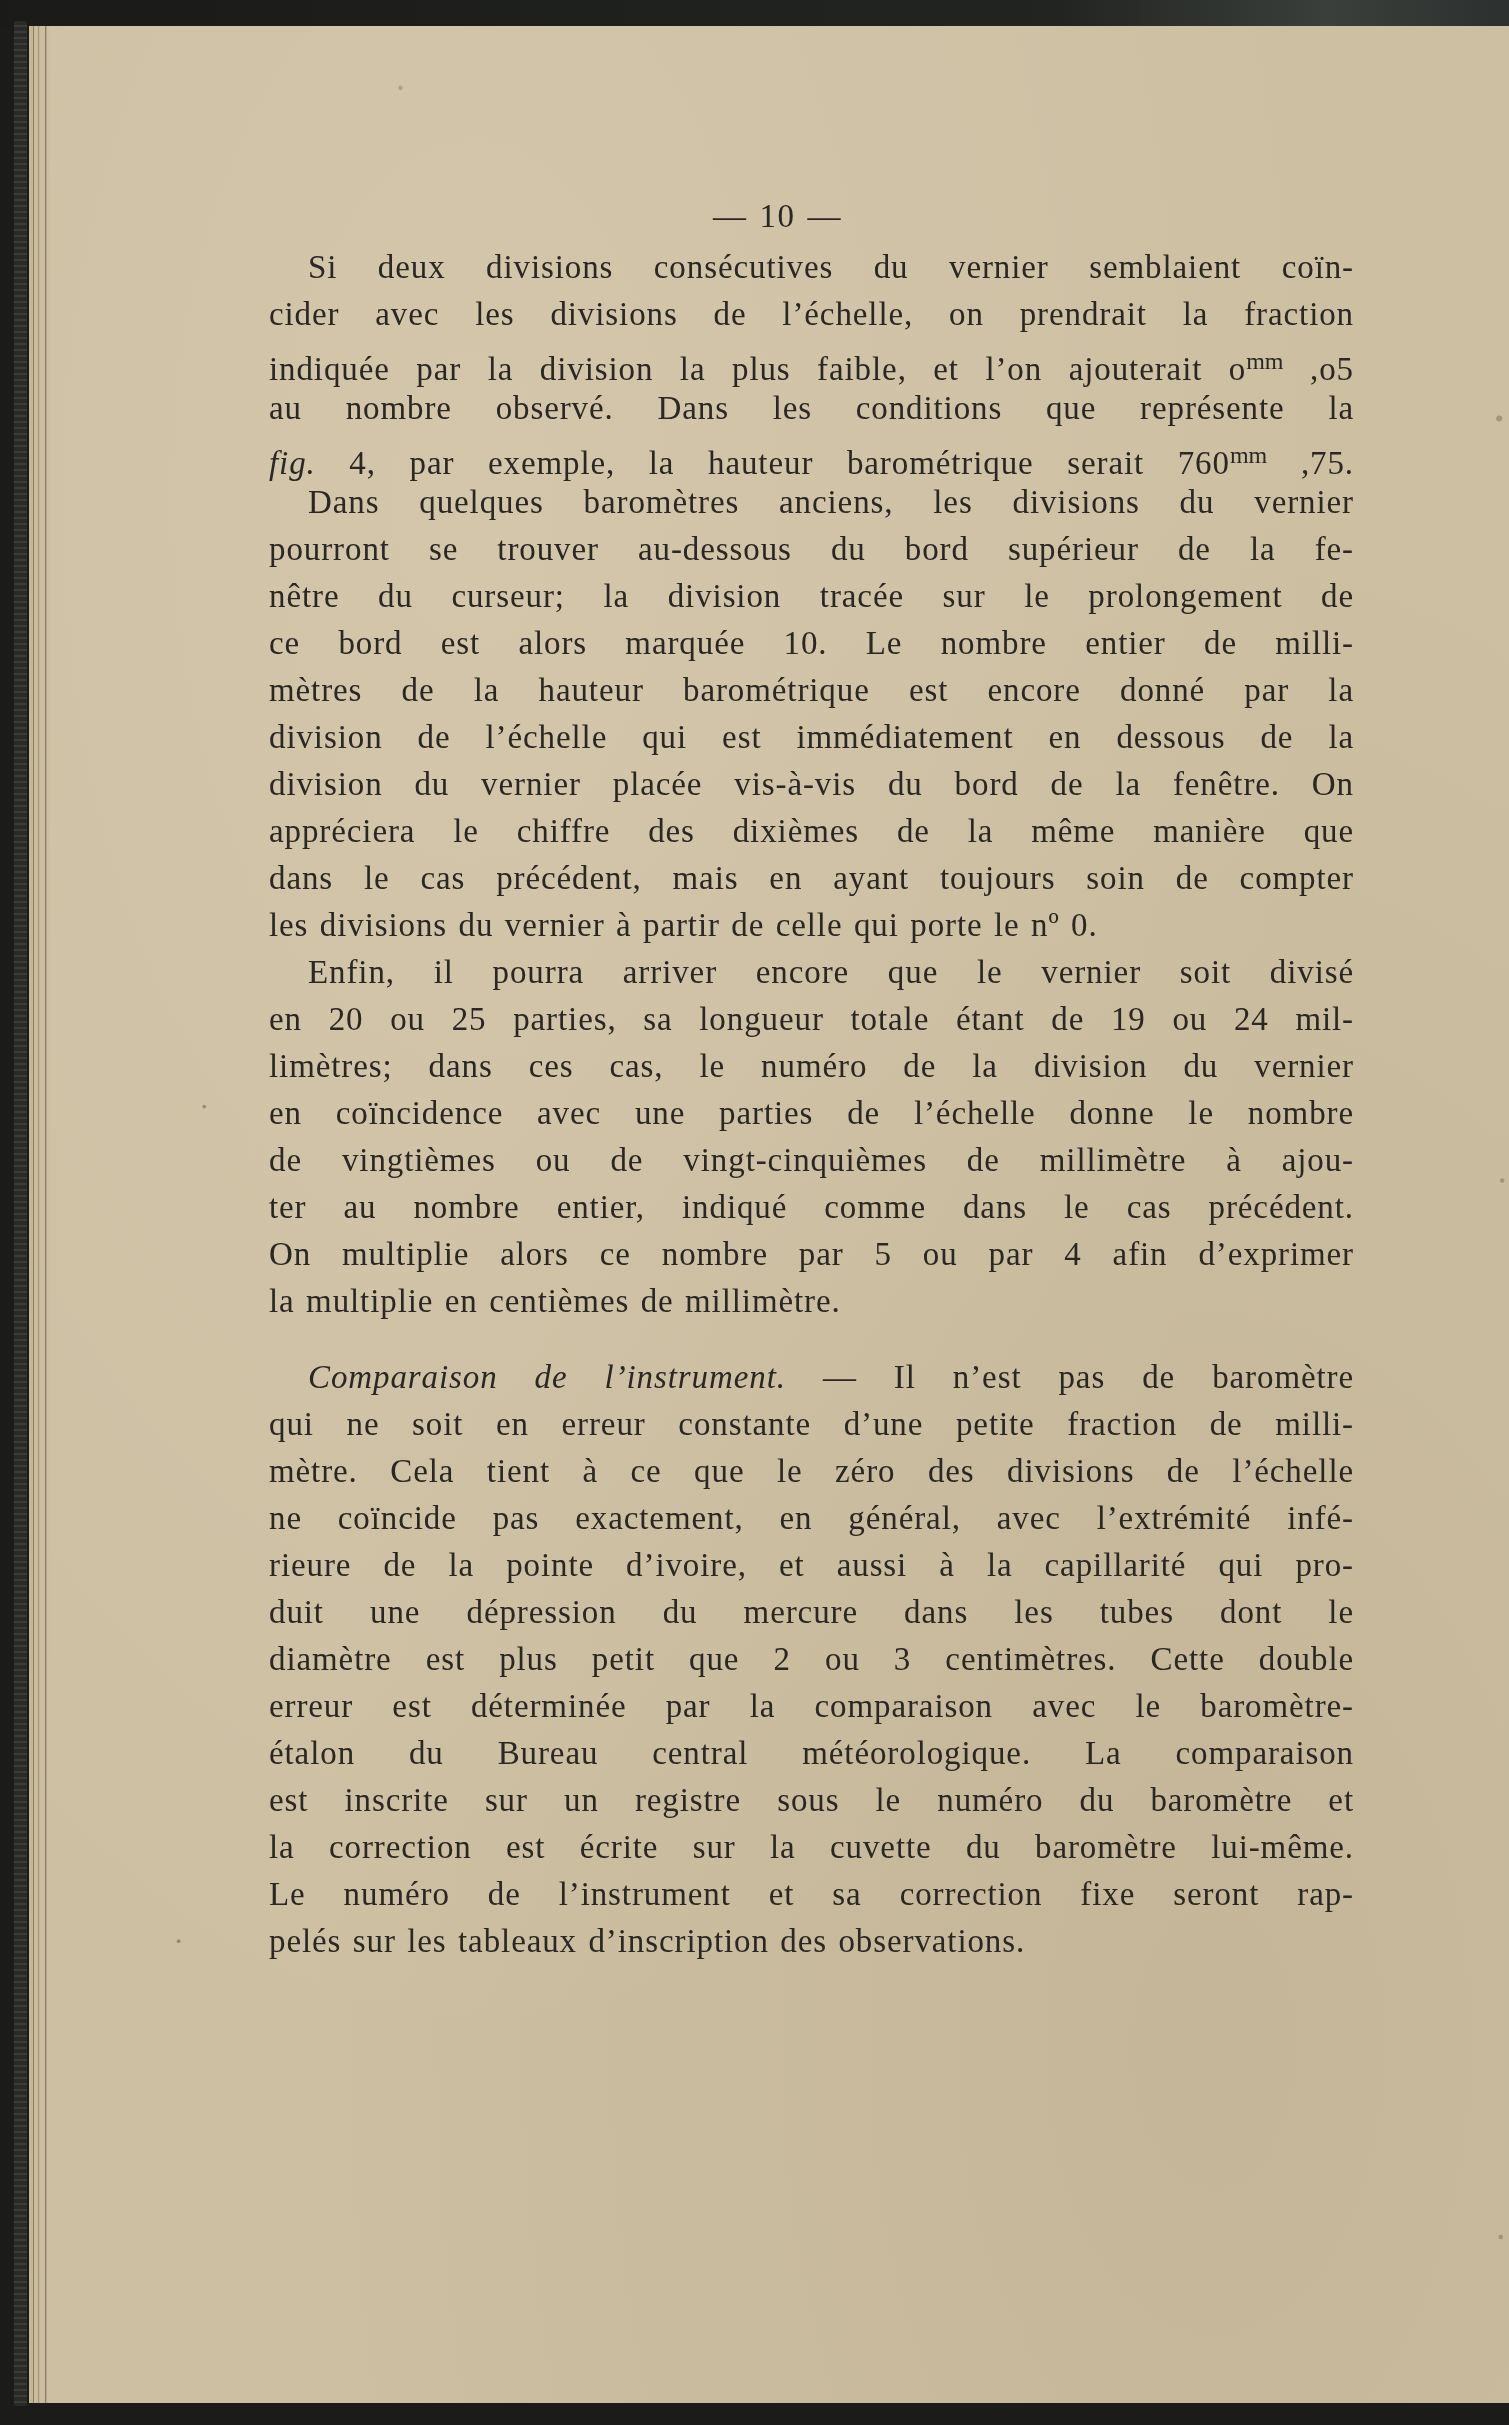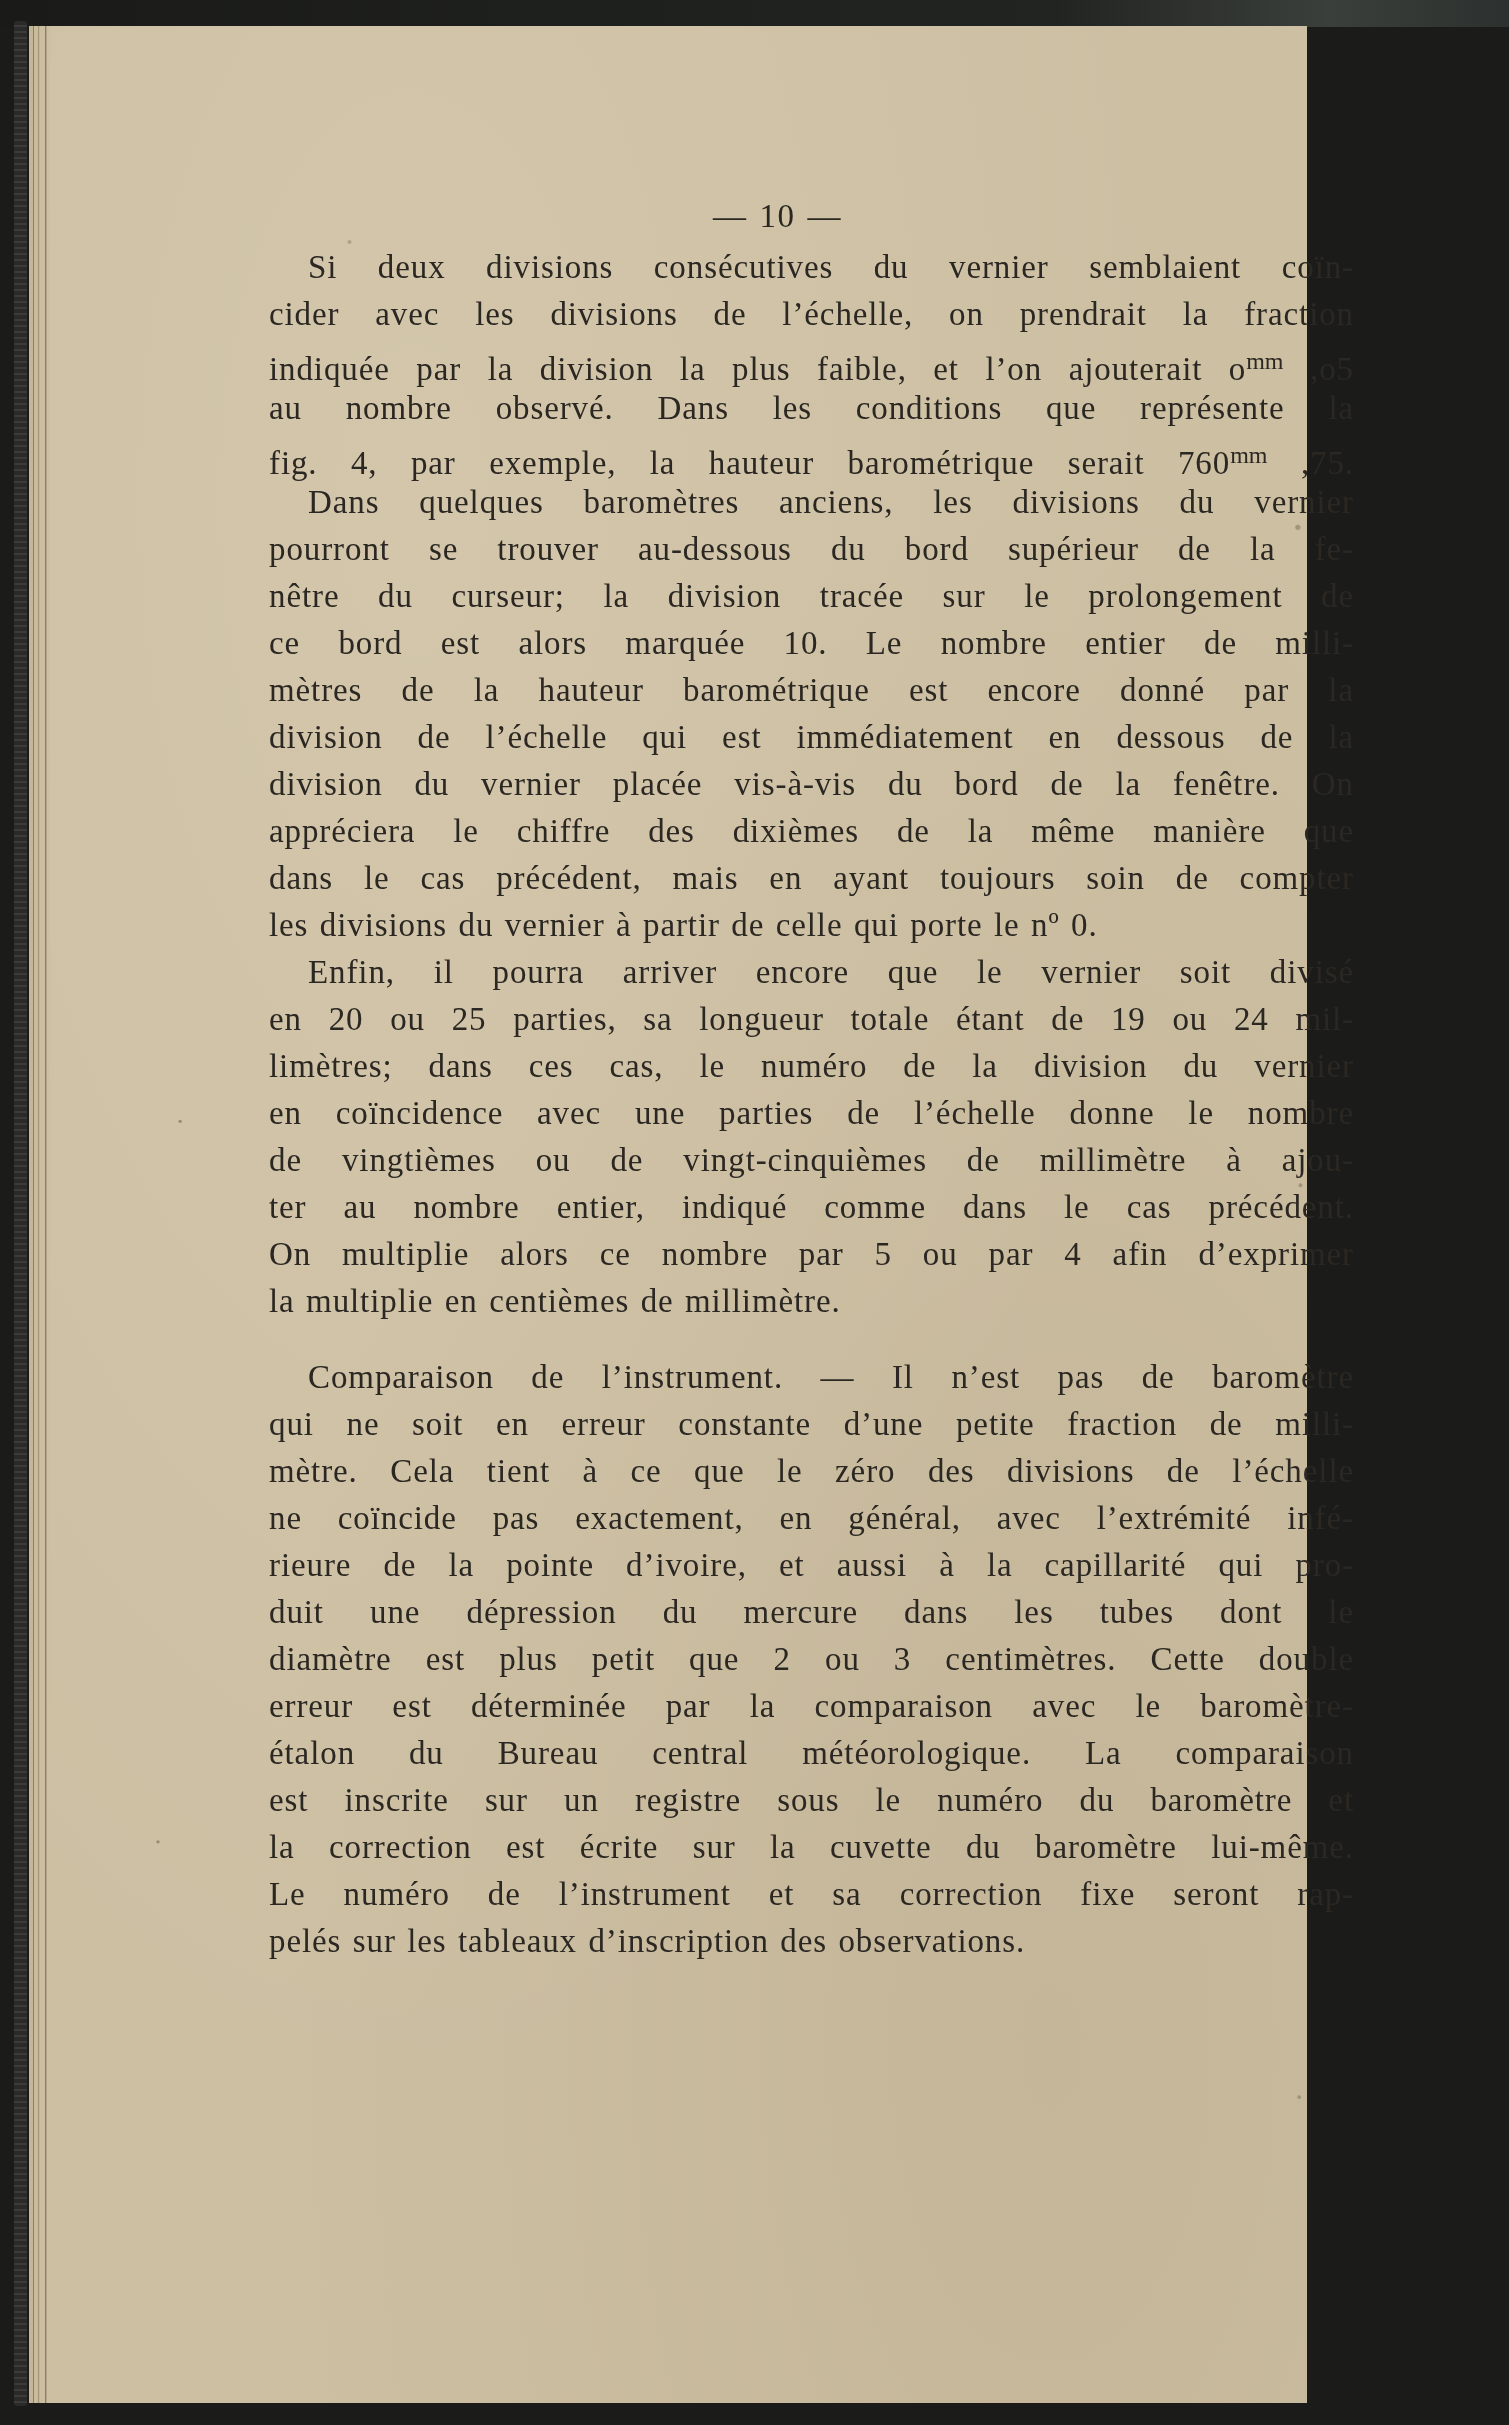--- a/index.html
+++ b/index.html
@@ -12,21 +12,21 @@
   .scan-bg-top {
     position: absolute; left: 0; top: 0; width: 1509px; height: 27px;
     background: linear-gradient(90deg, #1a1b19 0%, #222421 70%, #3a3f3c 88%, #2c302e 100%);
   }
   .spine {
     position: absolute; left: 13.6px; top: 21px; width: 13.6px; height: 2385px;
     background: repeating-linear-gradient(180deg, #2a2b29 0 4.5px, #3b3c39 4.5px 6px);
     border-radius: 3px;
   }
   .page {
-    position: absolute; left: 29px; top: 26px; width: 1278px; height: 2377px;
+    position: absolute; left: 29px; top: 26px; width: 1481px; height: 2377px;
     background: #cdbfa2;
     background-image:
       radial-gradient(ellipse at 30% 20%, rgba(255,250,235,0.12), rgba(0,0,0,0) 60%),
       radial-gradient(ellipse at 80% 85%, rgba(120,100,70,0.10), rgba(0,0,0,0) 55%);
     border-bottom-left-radius: 7.5px;
   }
   .page-edges {
     position: absolute; left: 0; top: 0; width: 21px; height: 100%;
     background:
       linear-gradient(90deg,
@@ -46,21 +46,21 @@
     margin: 21px 0 9px 0; padding-right: 68px;
   }
   .line {
     height: 47px; line-height: 47px;
     text-align: justify; text-align-last: justify;
     white-space: nowrap;
   }
   .line.indent { padding-left: 39px; }
   .line.last { text-align-last: left; }
   .gap { height: 29px; }
-  .it { }
+  .it { font-style: italic; }
   sup.unit { font-size: 24px; vertical-align: 10.6px; letter-spacing: 0; }
   .specks { position:absolute; left:0; top:0; width:100%; height:100%; pointer-events:none; }
 </style>
 </head>
 <body>
 
 <div class="scan-bg-top"></div>
 <div class="spine"></div>
 
 <div class="page">

